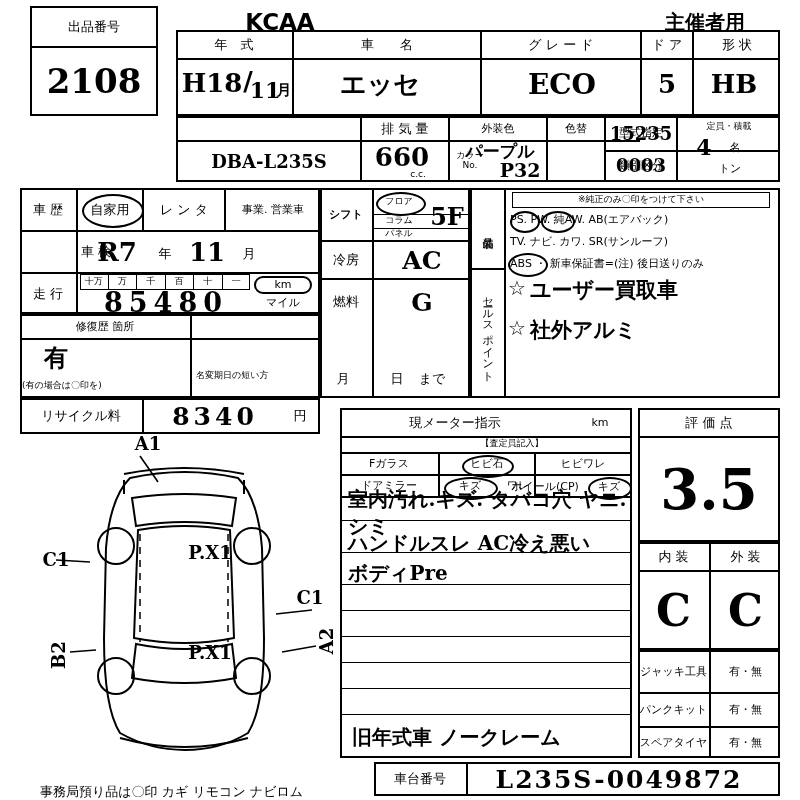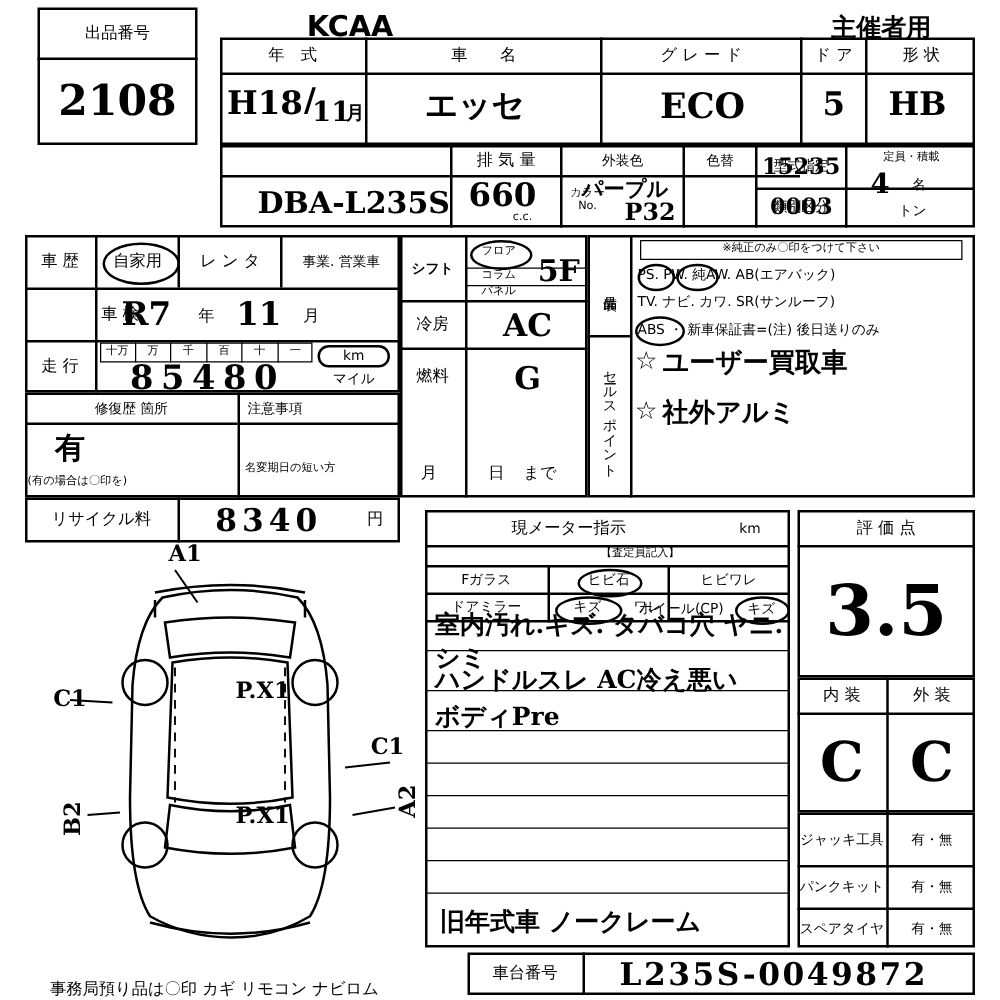--- a/index.html
+++ b/index.html
@@ -66,21 +66,21 @@
   <div class="hline" style="left:604px;top:150px;width:176px;height:2px;"></div>
 
   <div class="lbl" style="left:362px;top:118px;width:86px;height:22px;">排 気 量</div>
   <div class="lbl sm" style="left:450px;top:118px;width:96px;height:22px;">外装色</div>
   <div class="lbl sm" style="left:548px;top:118px;width:56px;height:22px;">色替</div>
   <div class="lbl xs" style="left:450px;top:142px;width:40px;height:38px;flex-direction:column;">カラーNo.</div>
   <div class="lbl sm" style="left:606px;top:118px;width:70px;height:30px;">型式指定</div>
   <div class="lbl sm" style="left:606px;top:152px;width:70px;height:28px;">類別区分</div>
   <div class="lbl xs" style="left:678px;top:118px;width:102px;height:18px;">定員・積載</div>
 
-  <div class="hw" style="left:194px;top:140px;width:178px;height:42px;font-size:24px;">DBA-L235S</div>
+  <div class="hw" style="left:180px;top:140px;width:178px;height:42px;font-size:18px;">DBA-L235S</div>
   <div class="hw" style="left:362px;top:140px;width:80px;height:34px;font-size:26px;">660</div>
   <div class="lbl xs" style="left:398px;top:168px;width:40px;height:14px;">c.c.</div>
   <div class="hw" style="left:452px;top:138px;width:96px;height:26px;font-size:17px;">パープル</div>
   <div class="hw" style="left:492px;top:158px;width:56px;height:24px;font-size:19px;">P32</div>
   <div class="hw" style="left:606px;top:120px;width:70px;height:26px;font-size:18px;">15235</div>
   <div class="hw" style="left:606px;top:152px;width:70px;height:26px;font-size:18px;">0003</div>
   <div class="hw" style="left:684px;top:134px;width:40px;height:26px;font-size:22px;">4</div>
   <div class="lbl sm" style="left:720px;top:136px;width:30px;height:24px;">名</div>
   <div class="lbl sm" style="left:690px;top:158px;width:80px;height:22px;">トン</div>
 
@@ -119,21 +119,20 @@
   <div class="lbl sm" style="left:254px;top:276px;width:58px;height:18px;">km</div>
   <div class="lbl sm" style="left:254px;top:294px;width:58px;height:18px;">マイル</div>
 
   <div class="bx" style="left:20px;top:314px;width:300px;height:84px;"></div>
   <div class="vline" style="left:190px;top:314px;width:2px;height:84px;"></div>
   <div class="hline" style="left:20px;top:338px;width:170px;height:2px;"></div>
   <div class="hline" style="left:192px;top:338px;width:128px;height:2px;"></div>
   <div class="lbl sm" style="left:20px;top:316px;width:170px;height:22px;">修復歴 箇所</div>
   <div class="hw" style="left:26px;top:340px;width:60px;height:36px;font-size:24px;">有</div>
   <div class="lbl xs" style="left:22px;top:378px;width:166px;height:16px;justify-content:flex-start;">(有の場合は〇印を)</div>
-  <div class="lbl sm" style="left:192px;top:316px;width:128px;height:22px;justify-content:flex-start;padding-left:6px;">注意事項</div>
   <div class="lbl xs" style="left:192px;top:368px;width:128px;height:16px;justify-content:flex-start;padding-left:4px;">名変期日の短い方</div>
   <div class="lbl" style="left:322px;top:368px;width:0px;height:0px;"></div>
 
   <div class="lbl" style="left:330px;top:368px;width:26px;height:22px;">月</div>
   <div class="lbl" style="left:384px;top:368px;width:26px;height:22px;">日</div>
   <div class="lbl" style="left:412px;top:368px;width:40px;height:22px;">まで</div>
 
   <div class="bx" style="left:320px;top:188px;width:150px;height:210px;"></div>
   <div class="hline" style="left:320px;top:240px;width:150px;height:2px;"></div>
   <div class="hline" style="left:320px;top:278px;width:150px;height:2px;"></div>

